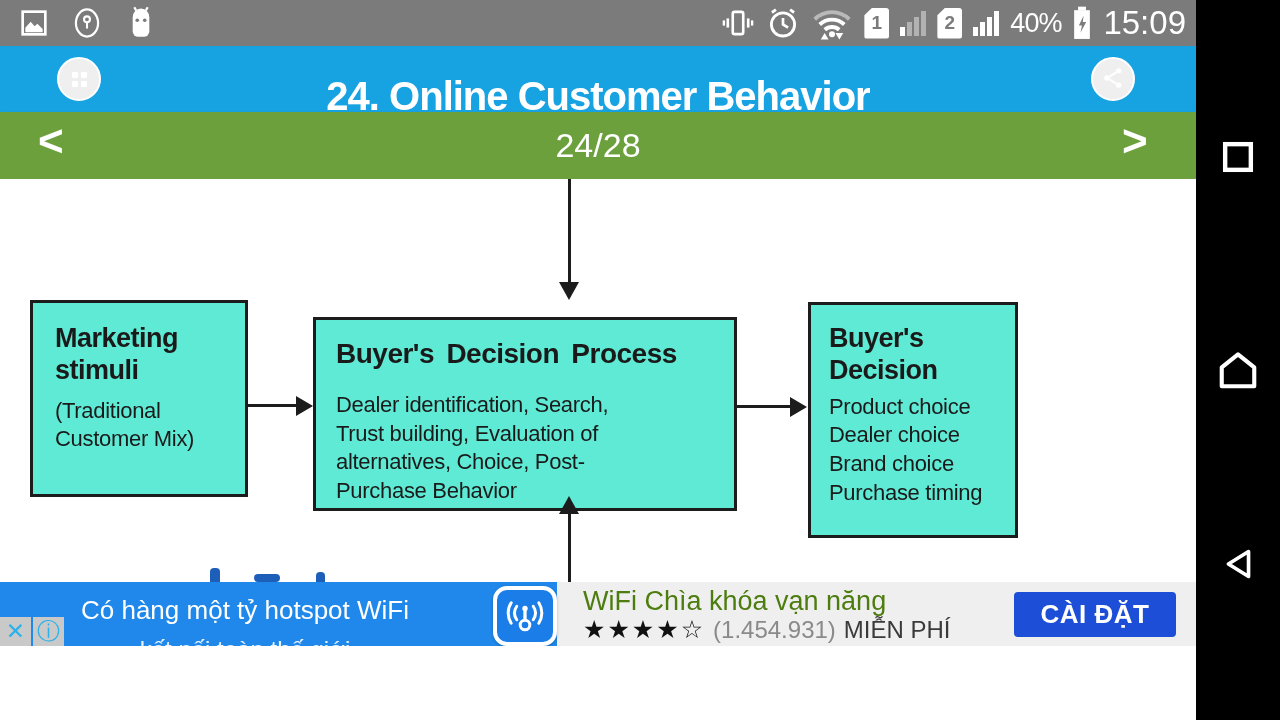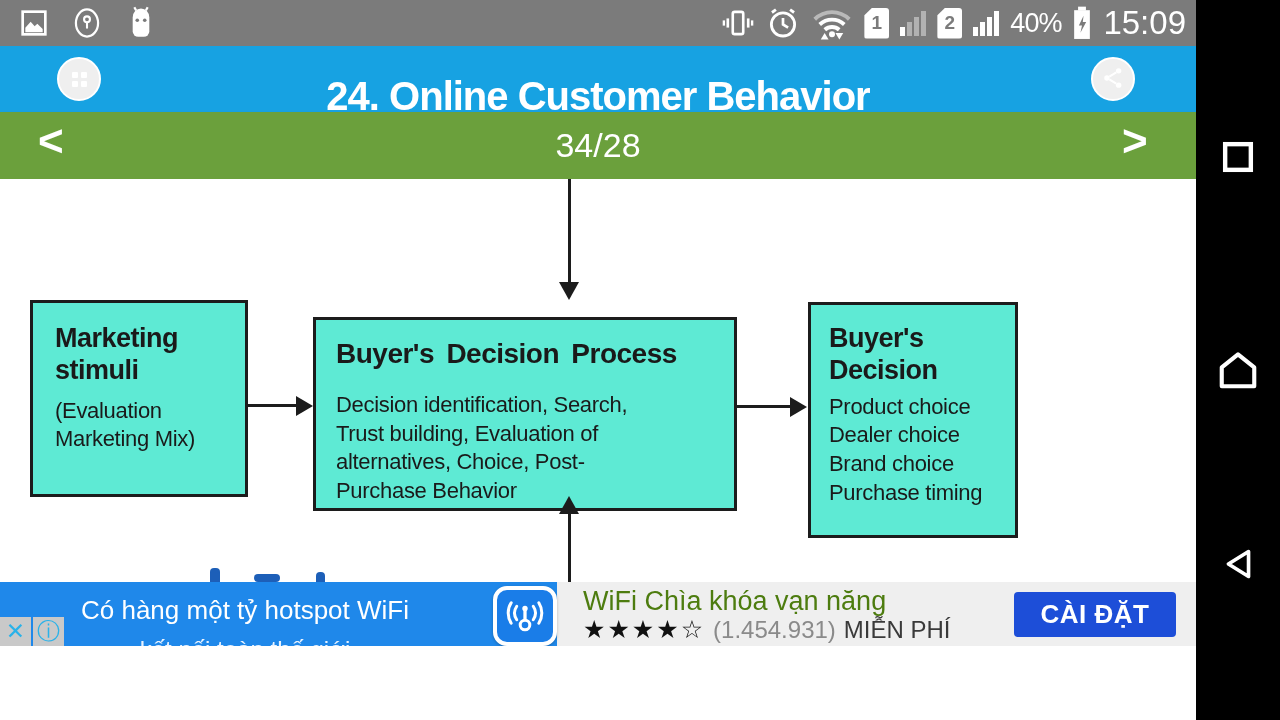--- a/index.html
+++ b/index.html
@@ -234,41 +234,41 @@
             <circle cx="17.2" cy="18.6" r="2.5" fill="#fff"></circle>
             <line x1="8.6" y1="10.7" x2="15" y2="6.7" stroke="#fff" stroke-width="1.9"></line>
             <line x1="8.6" y1="13.3" x2="15" y2="17.3" stroke="#fff" stroke-width="1.9"></line>
           </svg>
       </span>
     </button>
   </div>
 
   <div class="pagerbar">
     <button class="pager-prev">&lt;</button>
-    <div class="pager-pos">34/28</div>
+    <div class="pager-pos">24/28</div>
     <button class="pager-next">&gt;</button>
   </div>
 
   <div class="content">
 
     <div class="vline" style="left:568px; top:0; height:104px;"></div>
     <div class="ah-down" style="left:559px; top:103px;"></div>
 
     <div class="dbox box1">
       <h3>Marketing stimuli</h3>
-      <div class="sub">(Evaluation Marketing Mix)</div>
+      <div class="sub">(Traditional Customer Mix)</div>
     </div>
 
     <div class="hline" style="left:247px; top:225px; width:51px;"></div>
     <div class="ah-right" style="left:296px; top:217px;"></div>
 
     <div class="dbox box2">
       <h3>Buyer's Decision Process</h3>
       <div class="body">
-        <div class="line">Decision identification, Search,</div>
+        <div class="line">Dealer identification, Search,</div>
         <div class="line">Trust building, Evaluation of</div>
         <div class="line">alternatives, Choice, Post-</div>
         <div class="line">Purchase Behavior</div>
       </div>
     </div>
 
     <div class="hline" style="left:737px; top:226px; width:55px;"></div>
     <div class="ah-right" style="left:790px; top:218px;"></div>
 
     <div class="dbox box3">

